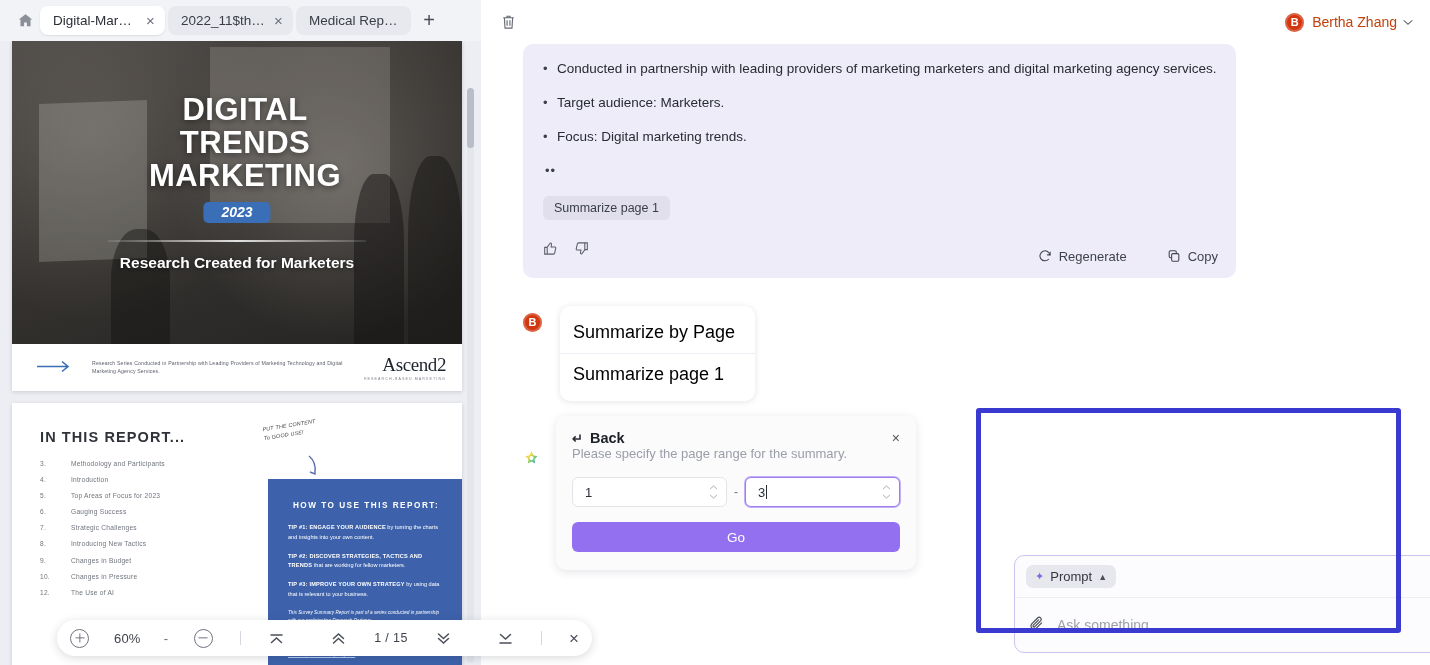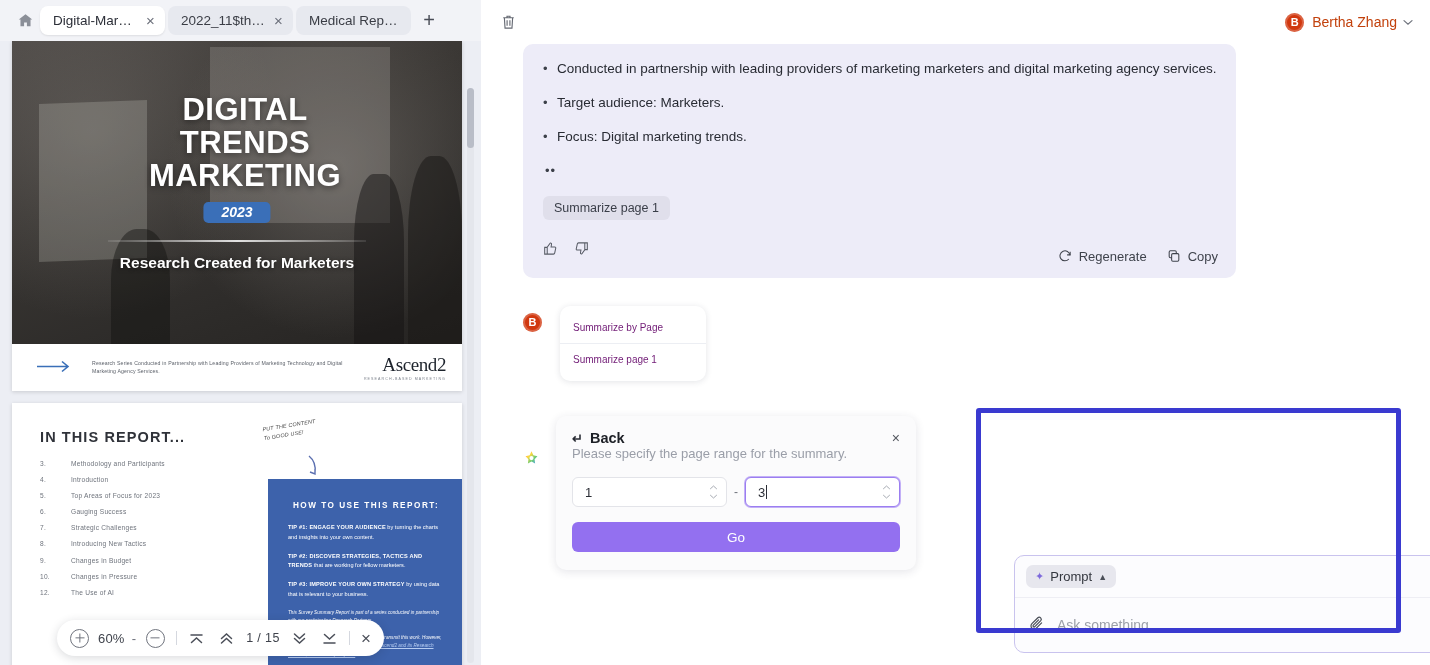--- a/index.html
+++ b/index.html
@@ -171,21 +171,21 @@
 
   
   #pdf-toolbar {
     position: absolute; left: 57px; bottom: 9px;
     height: 36px;
     background: #ffffff;
     border-radius: 19px;
     box-shadow: 0 2px 10px rgba(30,35,50,.17);
     display: flex; align-items: center;
     padding: 0 13px;
-    gap: 0;
+    gap: 16px;
     z-index: 12;
   }
   .tb-item {
     display: flex; align-items: center; justify-content: center;
     color: #4b4f59;
     height: 36px;
   }
   .tb-circle {
     width: 19px; height: 19px; border-radius: 50%;
     border: 1.3px solid #70747e; position: relative; flex: none;
@@ -259,42 +259,42 @@
     background: #e0dfeb;
     color: #3a3e48;
     font-size: 12.5px;
     border-radius: 6px;
     padding: 5px 11px;
   }
   .bubble-actions {
     display: flex; align-items: center; margin-top: 17px;
   }
   .act-icons { display: flex; gap: 16px; color: #585c66; }
-  .act-right { margin-left: auto; display: flex; gap: 20px; margin-top: 12px; }
+  .act-right { margin-left: auto; display: flex; gap: 40px; margin-top: 12px; }
   .act-btn { display: flex; align-items: center; gap: 7px; font-size: 13px; color: #3f434c; }
 
   
   .user-row { display: flex; align-items: flex-start; margin-top: 28px; gap: 18px; }
   .user-msg-avatar {
     width: 19px; height: 19px; border-radius: 50%;
     background: #d1380f; color: #fff;
     font-size: 11px; font-weight: 700;
     display: flex; align-items: center; justify-content: center;
     flex: none; margin-top: 7px;
     box-shadow: inset 0 0 0 2px rgba(255,255,255,.22);
   }
   .user-msg-card {
     background: #fff;
     border-radius: 10px;
     box-shadow: 0 1px 6px rgba(40,45,70,.13);
     min-width: 146px;
     padding: 6px 0;
   }
   .user-msg-line {
-    font-size: 10px; color: #701a75;
+    font-size: 18px; color: #000000;
     padding: 10px 20px 10px 13px;
   }
   .user-msg-line + .user-msg-line { border-top: 1px solid #eceef3; }
 
   
   #highlight-rect {
     position: absolute;
     left: 495px; top: 364px;
     width: 425px; height: 225px;
     border: 5px solid #3a3ad0;

